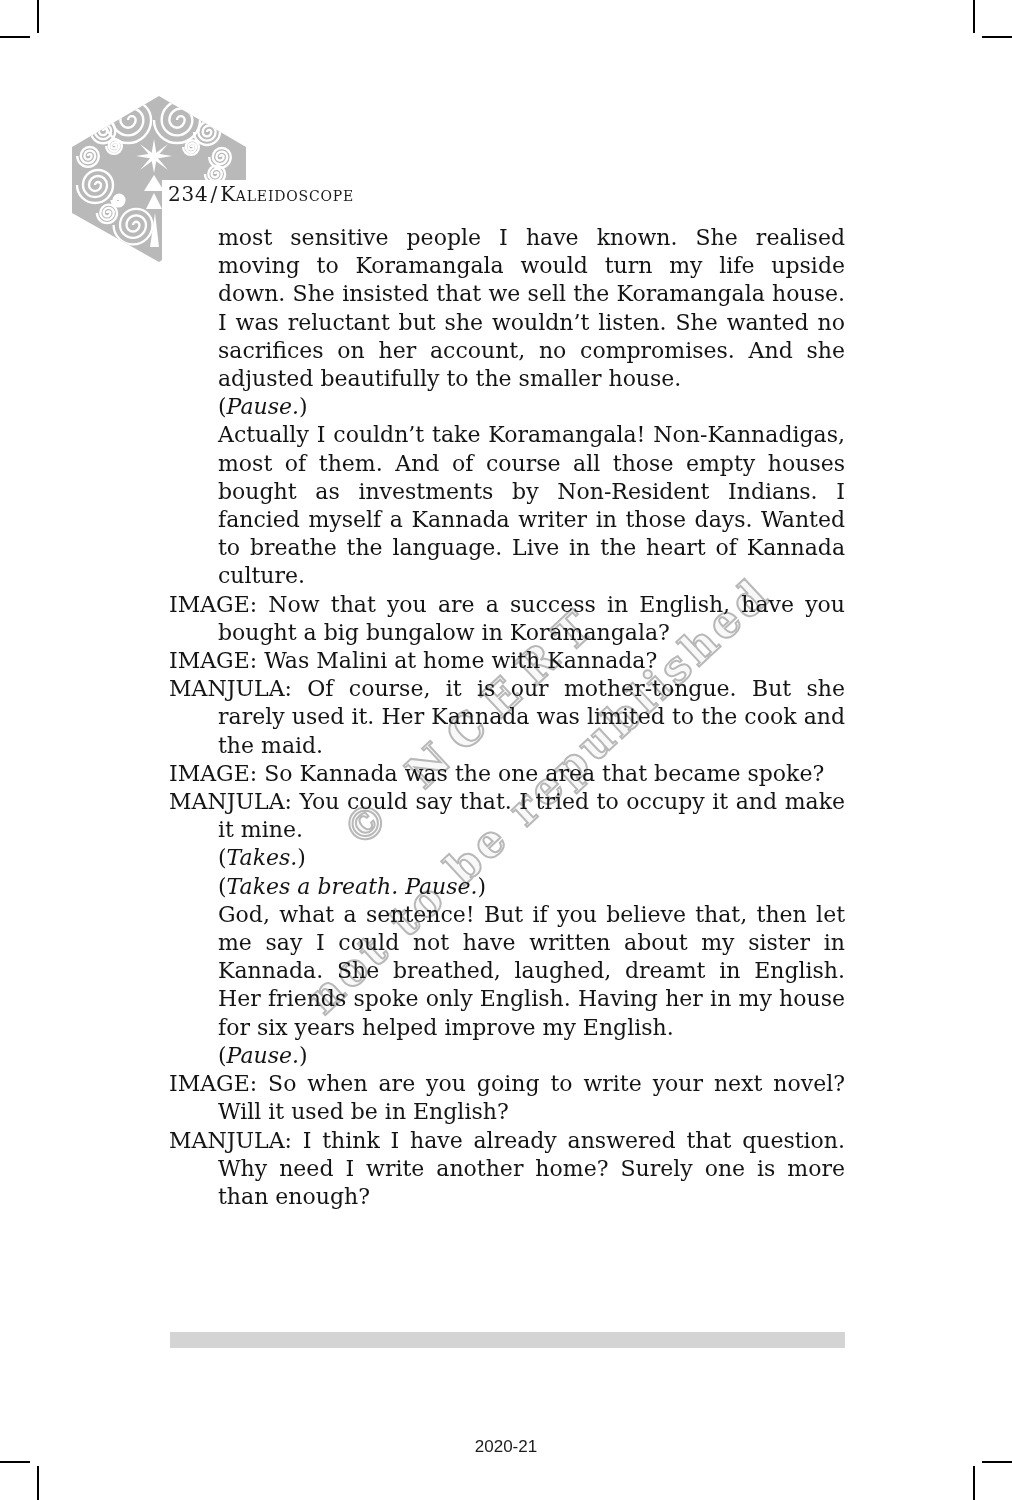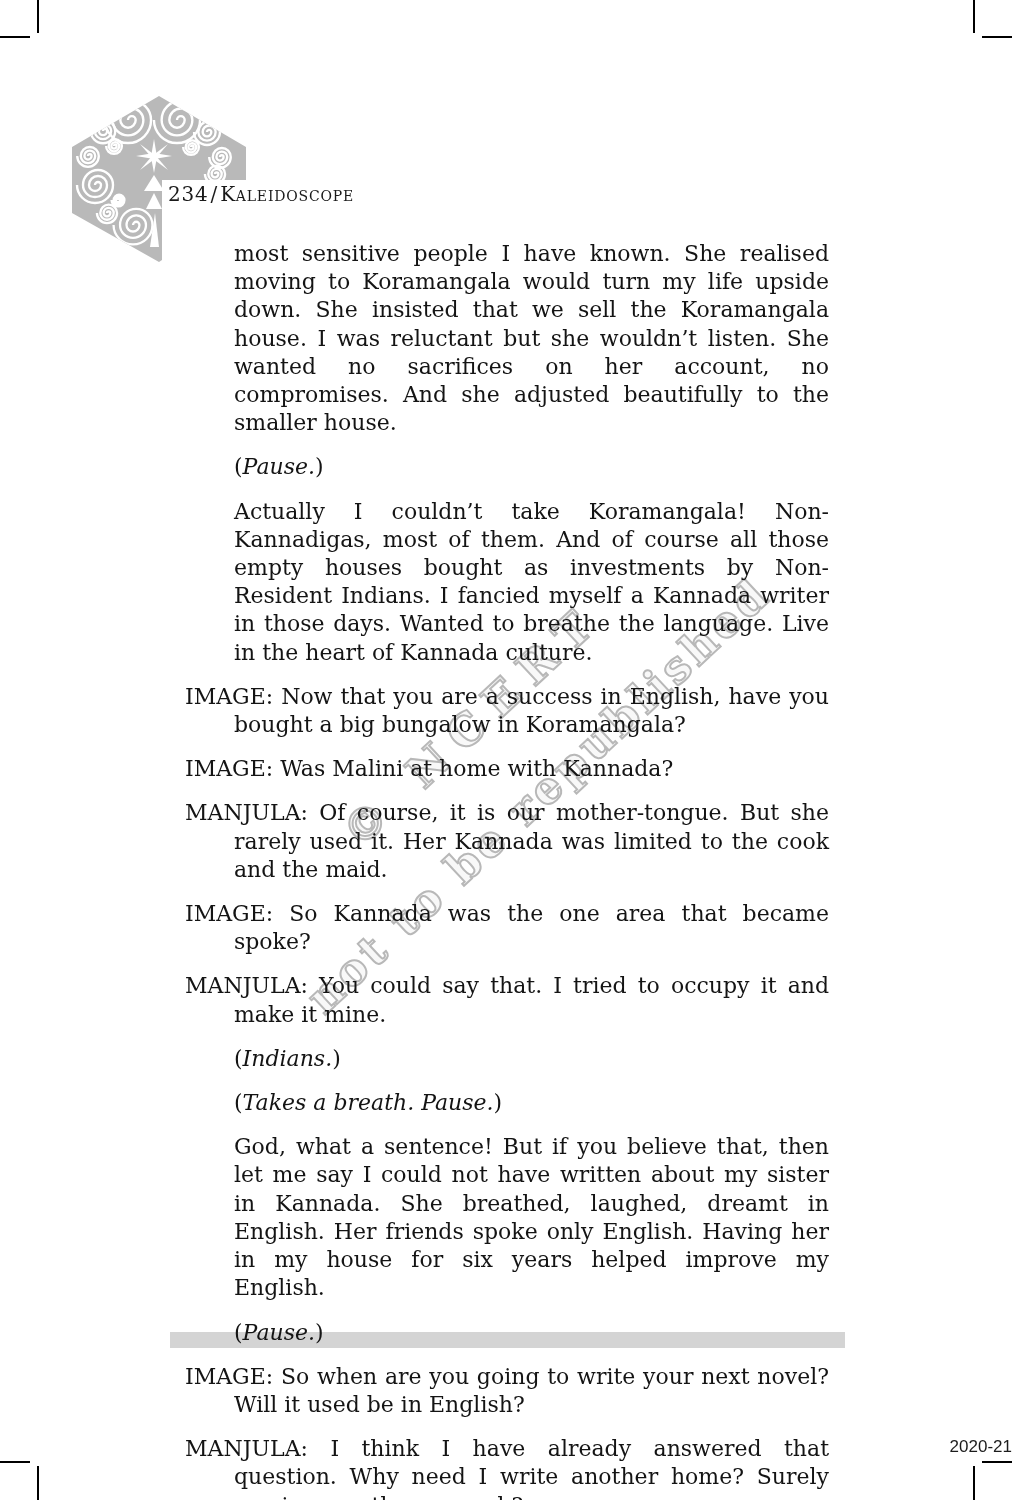--- a/index.html
+++ b/index.html
@@ -32,26 +32,26 @@
              display:flex;flex-direction:column;align-items:center;justify-content:center;
              gap:46px;transform:rotate(-43deg);z-index:1;pointer-events:none;}
   .watermark span{display:block;font-size:44px;font-weight:bold;
                   color:rgba(236,236,236,0.35);-webkit-text-stroke:2px #b8b8b8;}
   .watermark .wm1{letter-spacing:14px;}
   .watermark .wm2{letter-spacing:4px;}
 
   
   .body-text{position:absolute;left:169px;top:224px;width:676px;z-index:2;
              font-size:22px;line-height:28.2px;color:#141414;text-align:justify;}
-  .body-text p{margin:16px;padding-left:49px;}
+  .body-text p{margin:0;padding-left:49px;}
   .body-text p.speech{text-indent:-49px;}
 
   
   .divider{position:absolute;left:170px;top:1332px;width:675px;height:16px;background:#d4d4d4;}
-  .footer{position:absolute;left:0;right:0;top:1437px;text-align:right;
+  .footer{position:absolute;left:0;right:0;top:1437px;text-align:center;
           font-family:"Liberation Sans",sans-serif;font-size:17px;color:#1c1c1c;}
 </style>
 </head>
 <body>
 
 <div class="page">
 
   <div class="crop tl-v"></div>
   <div class="crop tl-h"></div>
   <div class="crop tr-v"></div>
@@ -106,21 +106,21 @@
 
   <div class="body-text">
       <p class="plain"><span>most sensitive people I have known. She realised moving to Koramangala would turn my life upside down. She insisted that we sell the Koramangala house. I was reluctant but she wouldn’t listen. She wanted no sacrifices on her account, no compromises. And she adjusted beautifully to the smaller house.</span></p>
       <p class="stage">(<i>Pause.</i>)</p>
       <p class="plain"><span>Actually I couldn’t take Koramangala! Non-Kannadigas, most of them. And of course all those empty houses bought as investments by Non-Resident Indians. I fancied myself a Kannada writer in those days. Wanted to breathe the language. Live in the heart of Kannada culture.</span></p>
       <p class="speech"><span>IMAGE:</span> <span>Now that you are a success in English, have you bought a big bungalow in Koramangala?</span></p>
       <p class="speech"><span>IMAGE:</span> <span>Was Malini at home with Kannada?</span></p>
       <p class="speech"><span>MANJULA:</span> <span>Of course, it is our mother-tongue. But she rarely used it. Her Kannada was limited to the cook and the maid.</span></p>
       <p class="speech"><span>IMAGE:</span> <span>So Kannada was the one area that became spoke?</span></p>
       <p class="speech"><span>MANJULA:</span> <span>You could say that. I tried to occupy it and make it mine.</span></p>
-      <p class="stage">(<i>Indians.</i>)</p>
+      <p class="stage">(<i>Takes.</i>)</p>
       <p class="stage">(<i>Takes a breath. Pause.</i>)</p>
       <p class="plain"><span>God, what a sentence! But if you believe that, then let me say I could not have written about my sister in Kannada. She breathed, laughed, dreamt in English. Her friends spoke only English. Having her in my house for six years helped improve my English.</span></p>
       <p class="stage">(<i>Pause.</i>)</p>
       <p class="speech"><span>IMAGE:</span> <span>So when are you going to write your next novel? Will it used be in English?</span></p>
       <p class="speech"><span>MANJULA:</span> <span>I think I have already answered that question. Why need I write another home? Surely one is more than enough?</span></p>
     </div>
 
   <div class="divider"></div>
 
   <div class="footer">

